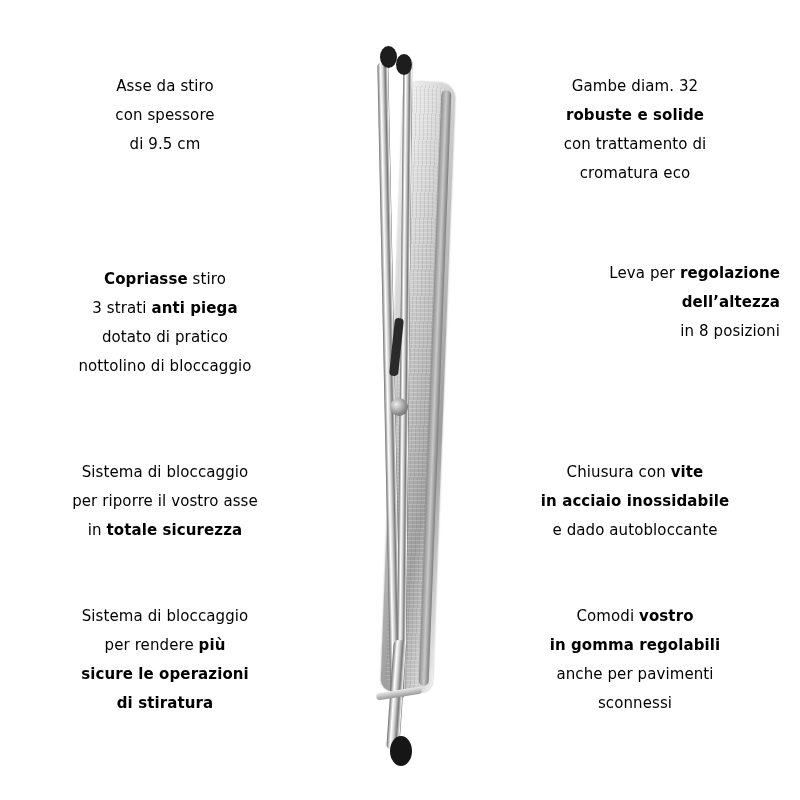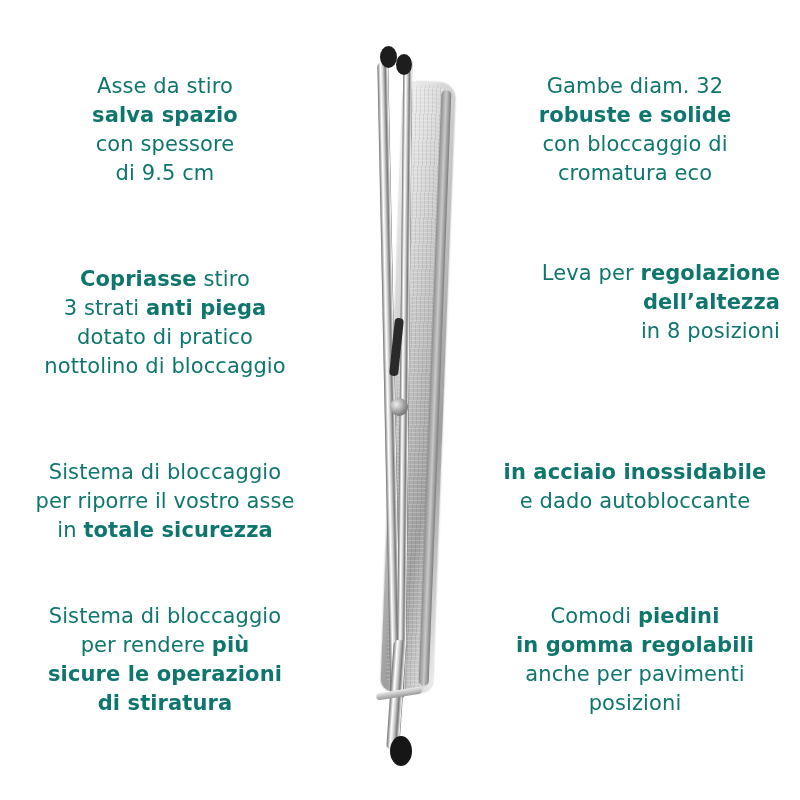--- a/index.html
+++ b/index.html
@@ -28,22 +28,22 @@
     display: flex;
     flex-direction: column;
   }
   .col-left  { left: 20px;  }
   .col-right { left: 490px; text-decoration: underline; }
 
   .feature {
     position: absolute;
     width: 290px;
     text-align: center;
-    color: #0f766e;
-    font-size: 21px;
+    color: #000000;
+    font-size: 15px;
     line-height: 29px;
     letter-spacing: .1px;
   }
   .feature .ln { display: block; white-space: nowrap; }
   .feature b { font-weight: 700; }
 
   
   .product {
     position: absolute;
     left: 330px;
@@ -152,21 +152,20 @@
     <div class="brace"></div>
     <div class="cap cap-1"></div>
     <div class="cap cap-2"></div>
     <div class="cap foot"></div>
   </div>
 
   <div class="col col-left">
 
     <div class="feature" style="top:72px;">
       <span class="ln">Asse da stiro</span>
-      <span class="ln"><b>salva spazio</b></span>
       <span class="ln">con spessore</span>
       <span class="ln">di 9.5 cm</span>
     </div>
 
     <div class="feature" style="top:265px;">
       <span class="ln"><b>Copriasse</b><span> stiro</span></span>
       <span class="ln"><span>3 strati </span><b>anti piega</b></span>
       <span class="ln">dotato di pratico</span>
       <span class="ln">nottolino di bloccaggio</span>
     </div>
@@ -184,37 +183,38 @@
       <span class="ln"><b>di stiratura</b></span>
     </div>
 
   </div>
 
   <div class="col col-right">
 
     <div class="feature" style="top:72px;">
       <span class="ln">Gambe diam. 32</span>
       <span class="ln"><b>robuste e solide</b></span>
-      <span class="ln">con bloccaggio di</span>
+      <span class="ln">con trattamento di</span>
       <span class="ln">cromatura eco</span>
     </div>
 
     <div class="feature" style="top:259px;text-align:right;">
       <span class="ln"><span>Leva per </span><b>regolazione</b></span>
       <span class="ln"><b>dell’altezza</b></span>
       <span class="ln">in 8 posizioni</span>
     </div>
 
     <div class="feature" style="top:458px;">
+      <span class="ln"><span>Chiusura con </span><b>vite</b></span>
       <span class="ln"><b>in acciaio inossidabile</b></span>
       <span class="ln">e dado autobloccante</span>
     </div>
 
     <div class="feature" style="top:602px;">
-      <span class="ln"><span>Comodi </span><b>piedini</b></span>
+      <span class="ln"><span>Comodi </span><b>vostro</b></span>
       <span class="ln"><b>in gomma regolabili</b></span>
       <span class="ln">anche per pavimenti</span>
-      <span class="ln">posizioni</span>
+      <span class="ln">sconnessi</span>
     </div>
 
   </div>
 
 </div>
 
 </body></html>

